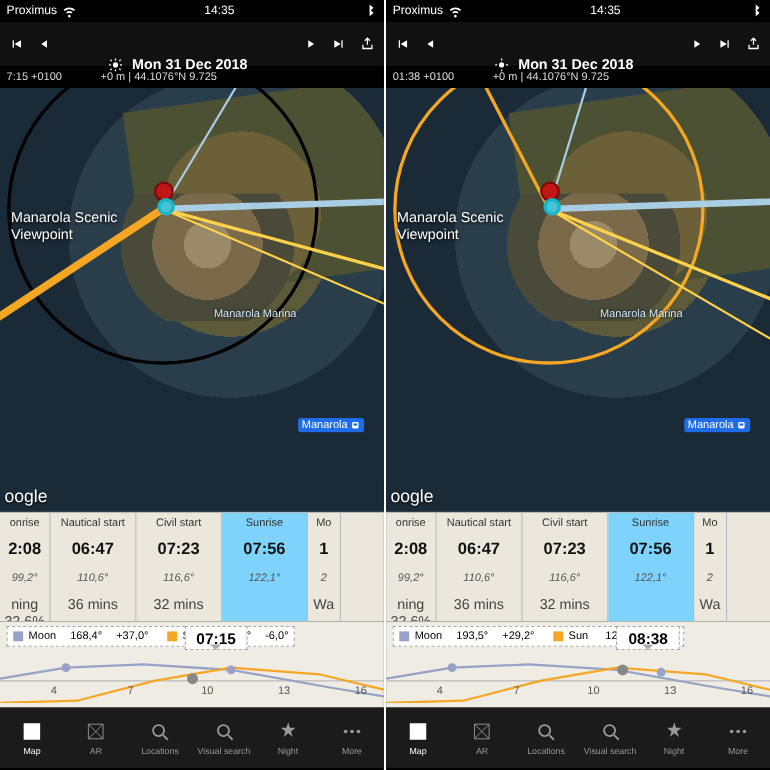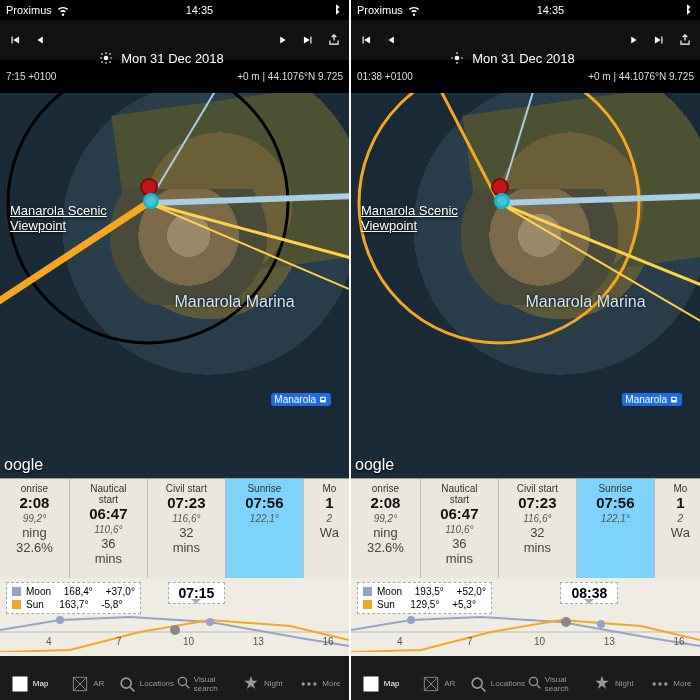--- a/index.html
+++ b/index.html
@@ -6,79 +6,79 @@
   body { width: 700px; height: 700px; background: #fff; font-family: -apple-system, "Helvetica Neue", sans-serif; overflow: hidden; }
   .split { display: flex; width: 700px; height: 700px; }
   .pane { width: 349px; height: 700px; position: relative; background: #000; overflow: hidden; }
   .gutter { width: 2px; background: #fff; }
 
   .statusbar { height: 20px; background: #000; color: #fff; display: flex; align-items: center; padding: 0 6px; font-size: 11px; justify-content: space-between; }
   .statusbar .left, .statusbar .right { display: flex; gap: 4px; align-items: center; }
 
   .topbar { height: 40px; background: #111; display: flex; align-items: center; justify-content: space-between; padding: 0 8px; color: #fff; }
   .tb-left, .tb-right { display: flex; gap: 12px; align-items: center; }
-  .tb-center { display: flex; gap: 8px; align-items: flex-start; font-size: 13px; font-weight: 400; margin-top: 37px; }
+  .tb-center { display: flex; gap: 8px; align-items: flex-end; font-size: 13px; font-weight: 700; margin-top: 37px; }
   .ico { width: 14px; height: 14px; display: inline-block; }
 
-  .infobar { height: 33px; background: rgba(0,0,0,.85); color: #ddd; font-size: 10px; display: flex; justify-content: space-between; padding: 0 6px; align-items: center; }
+  .infobar { height: 20px; background: rgba(0,0,0,.85); color: #ddd; font-size: 10px; display: flex; padding: 0 6px; align-items: center; gap: 35px; }
 
   .map {
     position: relative; width: 100%; height: 385px;
     background:
       radial-gradient(circle at 60% 35%, #7a6b4a 0 12%, #5d5a3a 12% 28%, #2a3d4a 28% 45%, #1a2a36 45% 100%),
       linear-gradient(#1b2832, #0d1a22);
     overflow: hidden;
   }
   .land {
     position:absolute; left:35%; top:0; width:90%; height:45%;
     background: radial-gradient(circle at 30% 60%, #6b6038 0 30%, #4d5134 30% 60%, transparent 60%);
     transform: rotate(-8deg);
   }
   .coast {
     position:absolute; left:30%; top:25%; width:60%; height:30%;
     background: radial-gradient(circle at 40% 40%, #9a8a6a 0 15%, #7a6a4a 15% 35%, #4a4a3a 35% 55%, transparent 55%);
   }
-  .sea-label { position:absolute; color:#cfe8ff; font-size:16px; text-shadow:0 0 3px #000; }
-  .poi-label { position:absolute; color:#fff; font-size:13px; font-weight:500; text-shadow:0 1px 3px #000; white-space:pre-line; text-align:left;text-decoration:underline; }
+  .sea-label { position:absolute; color:#cfe8ff; font-size:10px; text-shadow:0 0 3px #000;margin-left:20px; }
+  .poi-label { position:absolute; color:#fff; font-size:13px; font-weight:500; text-shadow:0 1px 3px #000; white-space:pre-line; text-align:left; }
   .station { position:absolute; background:#1e6de6; color:#fff; font-size:10px; padding:1px 3px; border-radius:3px; display:flex; align-items:center; gap:2px;}
   .attrib { position:absolute; bottom:4px; left:4px; color:#fff; font-size:16px; text-shadow:0 1px 2px #000; }
 
   .pin { position:absolute; width:18px; height:18px; background:#c21616; border:2px solid #7a0b0b; border-radius:50%; left:40%; top:22%;}
   .pin::after{content:"";position:absolute;left:50%;top:100%;transform:translateX(-50%);border:6px solid transparent;border-top-color:#7a0b0b;}
   .obs { position:absolute; width:16px; height:16px; background:#18b5c9; border-radius:50%; left:41%; top:26%;}
   .obs::before{content:"";position:absolute;left:3px;top:3px;width:10px;height:10px;background:#fff3;border-radius:50%;}
 
   .mapline { position:absolute; left:0; top:0; width:100%; height:100%; pointer-events:none; }
 
   
   .ephem { height: 100px; background:#ebe7dd; display:flex; overflow:hidden; border-top:1px solid #999; }
-  .ephem .col { flex:0 0 78px; border-right:1px solid #bbb; padding:4px 16px; font-size:10px; text-align:center; display:flex; flex-direction:column; gap:1px; }
+  .ephem .col { flex:0 0 78px; border-right:1px solid #bbb; padding:4px 4px; font-size:10px; text-align:center; display:flex; flex-direction:column; gap:11px; }
   .ephem .col.cut-l { flex:0 0 42px; }
   .ephem .col.cut-r { flex:0 0 30px; }
   .ephem .hdr { font-size:10px; color:#333; }
   .ephem .big { font-size:15px; font-weight:700; color:#111; line-height:1.1;}
   .ephem .az { font-style:italic; color:#555; font-size:10px;}
   .ephem .dur { color:#444; font-size:13px;}
   .ephem .col.hl { background:#7dd3fc; }
 
   
   .timeline { height: 78px; background:#efece4; position:relative; padding:4px 4px 0 4px; font-size:10px; }
-  .legend { position:absolute; left:6px; top:4px; background:#fff; border:1px dashed #aaa; padding:3px 5px; font-size:10px; display:flex; flex-direction:column; gap:2px; }
+  .legend { position:absolute; left:6px; top:4px; background:#fff; border:1px dashed #aaa; padding:3px 5px; font-size:10px; display:flex; flex-direction:row; gap:17px; }
   .legend .row { display:flex; gap:5px; align-items:center; }
   .sw { width:9px; height:9px; display:inline-block; }
   .sw.moon{ background:#96a2c6; }
   .sw.sun{ background:#f5a623; }
   .nowbox { position:absolute; background:#fff; border:1px dashed #aaa; padding:2px 10px; font-size:14px; font-weight:700; }
   .nownotch{position:absolute;bottom:-6px;left:50%;transform:translateX(-50%);width:0;height:0;border:5px solid transparent;border-top-color:#aaa;}
   .tl-svg{position:absolute;left:0;top:34px;width:100%;height:40px;}
   .tick{position:absolute;top:58px;font-size:10px;color:#555;transform:translateX(-50%);}
 
   
   .tabbar { height: 55px; background:#1b1b1b; display:flex; }
-  .tab { flex:1; display:flex; flex-direction:row; align-items:center; justify-content:center; gap:3px; color:#999; font-size:8px; }
+  .tab { flex:1; display:flex; flex-direction:column; align-items:center; justify-content:center; gap:3px; color:#999; font-size:8px; }
   .tab.active { color:#fff; }
   .tabico { width:20px; height:20px; }
 </style>
 </head>
 <body>
 
 <div class="split">
 
   <div class="pane">
     <div class="statusbar">
@@ -195,21 +195,21 @@
           <div class="hdr">Mo</div>
           <div class="big">1</div>
           <div class="az">2</div>
           <div class="dur">Wa</div>
         </div>
       </div>
 
     <div class="timeline">
       <div class="legend">
         <div class="row"><span class="sw moon"></span><span>Moon</span>&nbsp;<span>168,4°</span>&nbsp;<span>+37,0°</span></div>
-        <div class="row"><span class="sw sun"></span><span>Sun</span>&nbsp;&nbsp;<span>163,7°</span>&nbsp;<span>-5,8°</span></div>
+        <div class="row"><span class="sw sun"></span><span>Sun</span>&nbsp;&nbsp;<span>163,7°</span>&nbsp;<span>-6,0°</span></div>
       </div>
       <div class="nowbox" style="left:48%"><span>07:15</span><span class="nownotch"></span></div>
       <svg class="tl-svg" viewBox="0 0 349 40">
         <line x1="0" y1="20" x2="349" y2="20" stroke="#bbb"></line>
         <polyline points="0,18 60,8 130,5 210,10 300,26 349,34" fill="none" stroke="#96a2c6" stroke-width="2"></polyline>
         <polyline points="0,40 70,38 140,20 210,8 290,14 349,28" fill="none" stroke="#f5a623" stroke-width="2"></polyline>
         <circle cx="60" cy="8" r="4" fill="#96a2c6"></circle>
           <circle cx="210" cy="10" r="4" fill="#96a2c6"></circle>
         <circle cx="175" cy="18" r="5" fill="#888"></circle>
       </svg>
@@ -376,21 +376,21 @@
         <div class="col cut-r">
           <div class="hdr">Mo</div>
           <div class="big">1</div>
           <div class="az">2</div>
           <div class="dur">Wa</div>
         </div>
       </div>
 
     <div class="timeline">
       <div class="legend">
-        <div class="row"><span class="sw moon"></span><span>Moon</span>&nbsp;<span>193,5°</span>&nbsp;<span>+52,0°</span></div>
+        <div class="row"><span class="sw moon"></span><span>Moon</span>&nbsp;<span>193,5°</span>&nbsp;<span>+29,2°</span></div>
         <div class="row"><span class="sw sun"></span><span>Sun</span>&nbsp;&nbsp;<span>129,5°</span>&nbsp;<span>+5,3°</span></div>
       </div>
       <div class="nowbox" style="left:60%"><span>08:38</span><span class="nownotch"></span></div>
       <svg class="tl-svg" viewBox="0 0 349 40">
         <line x1="0" y1="20" x2="349" y2="20" stroke="#bbb"></line>
         <polyline points="0,18 60,8 130,5 210,10 300,26 349,34" fill="none" stroke="#96a2c6" stroke-width="2"></polyline>
         <polyline points="0,40 70,38 140,20 210,8 290,14 349,28" fill="none" stroke="#f5a623" stroke-width="2"></polyline>
         <circle cx="60" cy="8" r="4" fill="#96a2c6"></circle>
           <circle cx="250" cy="12" r="4" fill="#96a2c6"></circle>
         <circle cx="215" cy="10" r="5" fill="#888"></circle>

